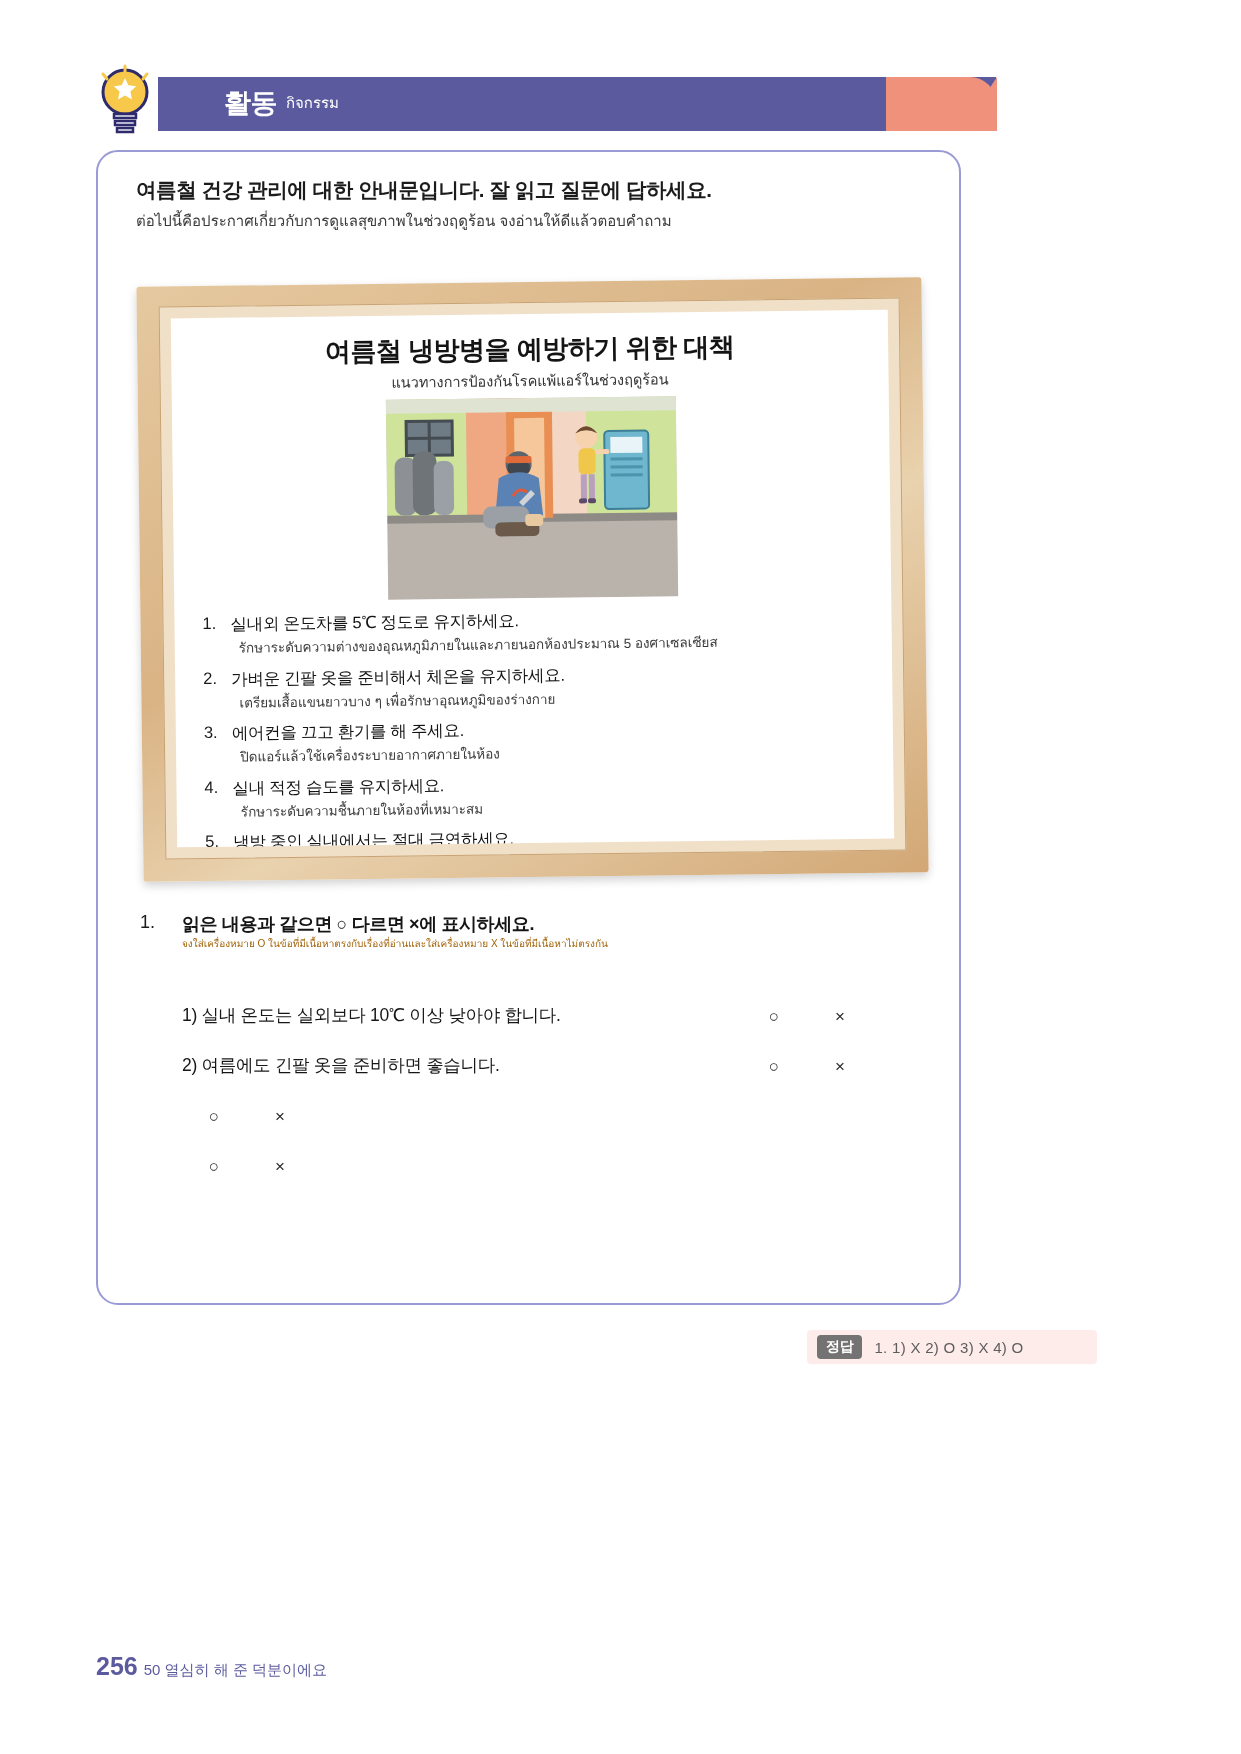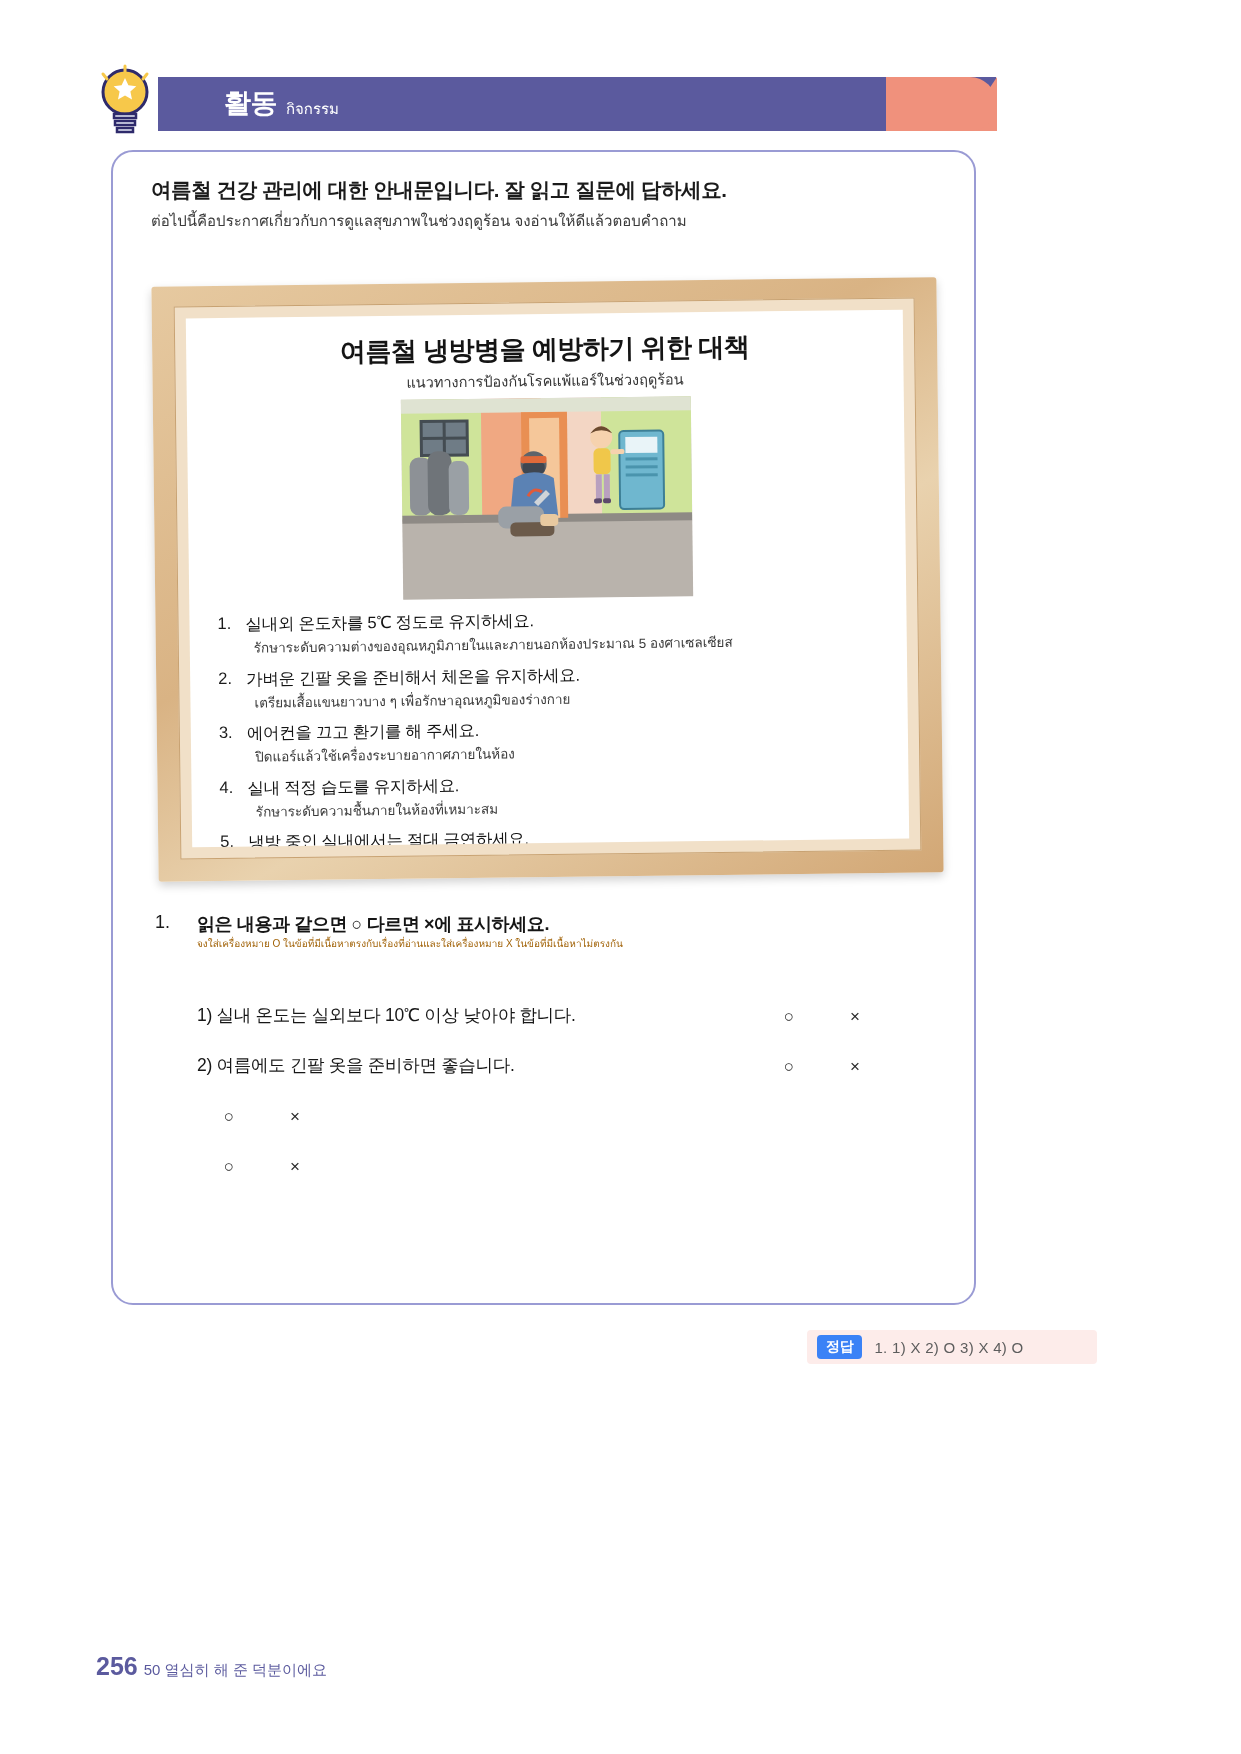--- a/index.html
+++ b/index.html
@@ -49,21 +49,21 @@
     width: 110px;
     height: 54px;
     background: #f0917c;
     border-radius: 0 26px 26px 0;
   }
   .banner-label {
     position: absolute;
     left: 128px;
     top: 8px;
     display: flex;
-    align-items: flex-end;
+    align-items: center;
     gap: 9px;
     z-index: 5;
   }
   .banner-label .ko {
     color: #fff;
     font-size: 27px;
     font-weight: bold;
     letter-spacing: -0.5px;
   }
   .banner-label .th {
@@ -75,21 +75,21 @@
     left: 0;
     top: -13px;
     width: 58px;
     height: 74px;
     z-index: 6;
   }
 
   
   .card {
     position: absolute;
-    left: 111px;
+    left: 96px;
     top: 150px;
     width: 865px;
     height: 1155px;
     border: 2px solid #9a9bd4;
     border-radius: 22px;
     background: #fff;
   }
 
   .prompt-ko {
     position: absolute;
@@ -219,21 +219,21 @@
     width: 290px;
     height: 34px;
     background: #fdecea;
     border-radius: 4px;
     display: flex;
     align-items: center;
     padding-left: 10px;
     gap: 12px;
   }
   .answer-badge {
-    background: #3b82f6;
+    background: #737373;
     color: #fff;
     font-size: 14px;
     font-weight: bold;
     border-radius: 4px;
     padding: 3px 9px;
     letter-spacing: -0.3px;
   }
   .answer-text { font-size: 15px; color: #5d5d5d; letter-spacing: 0.3px; }
 
   

